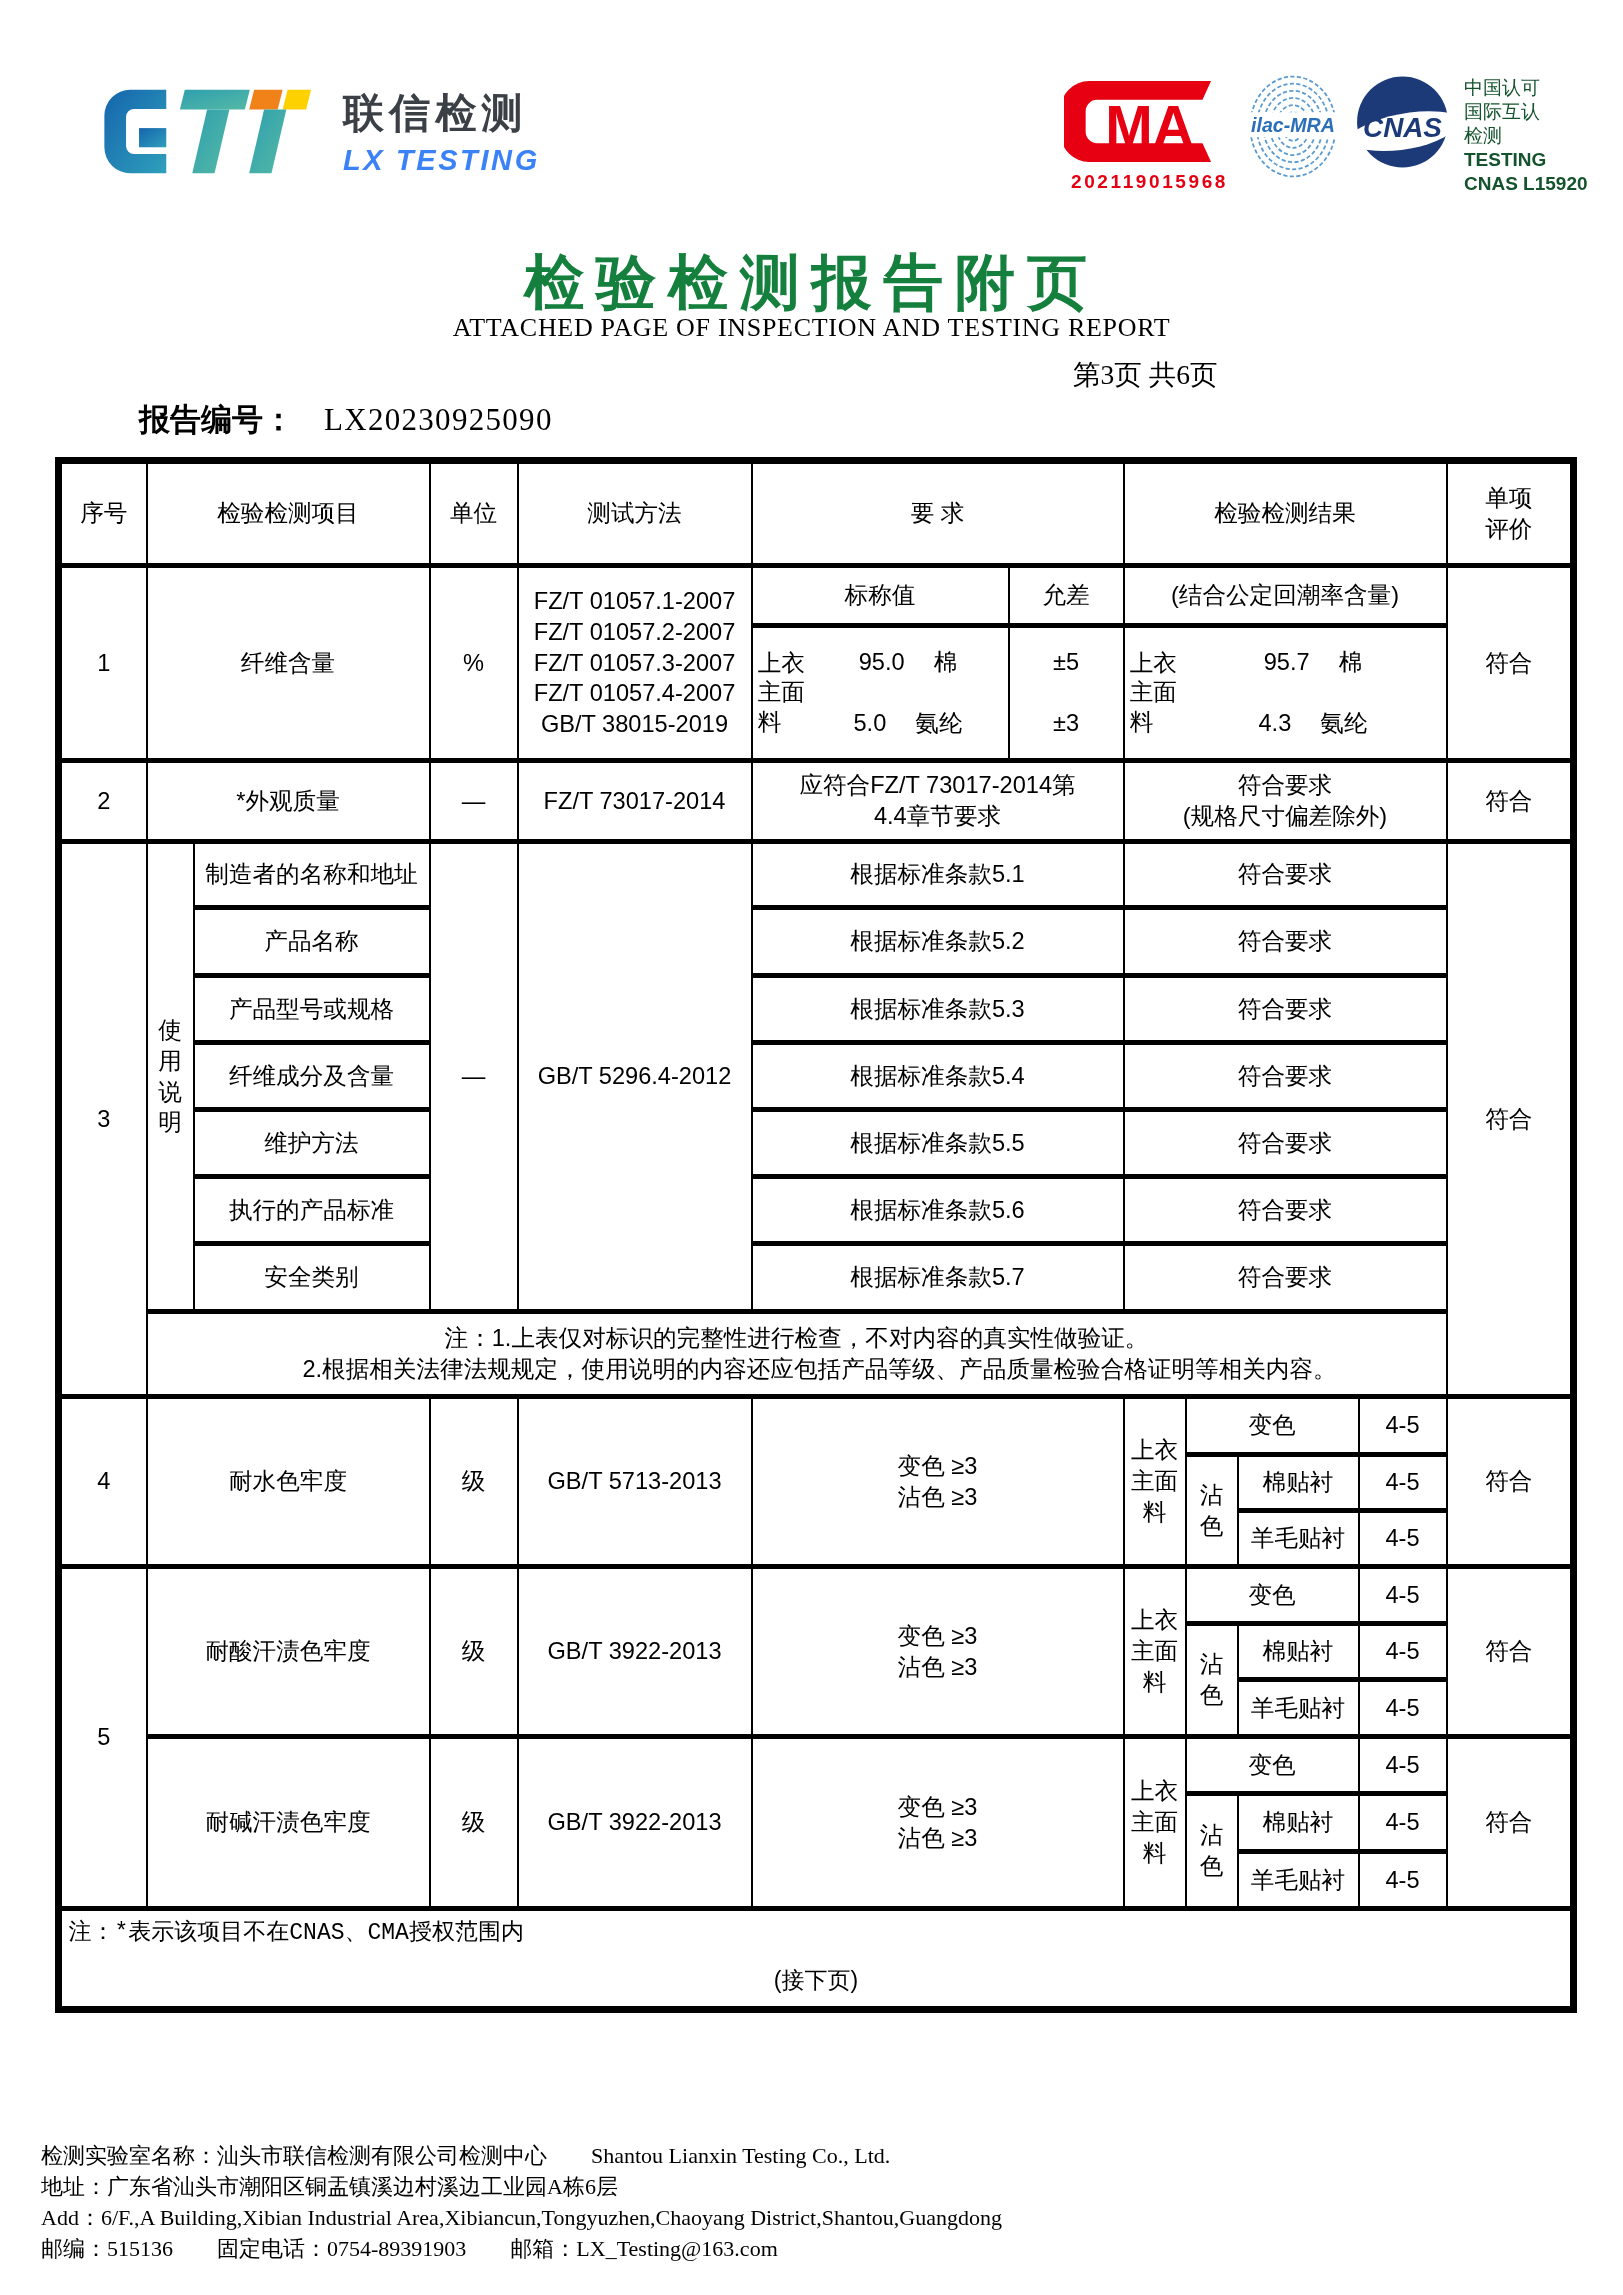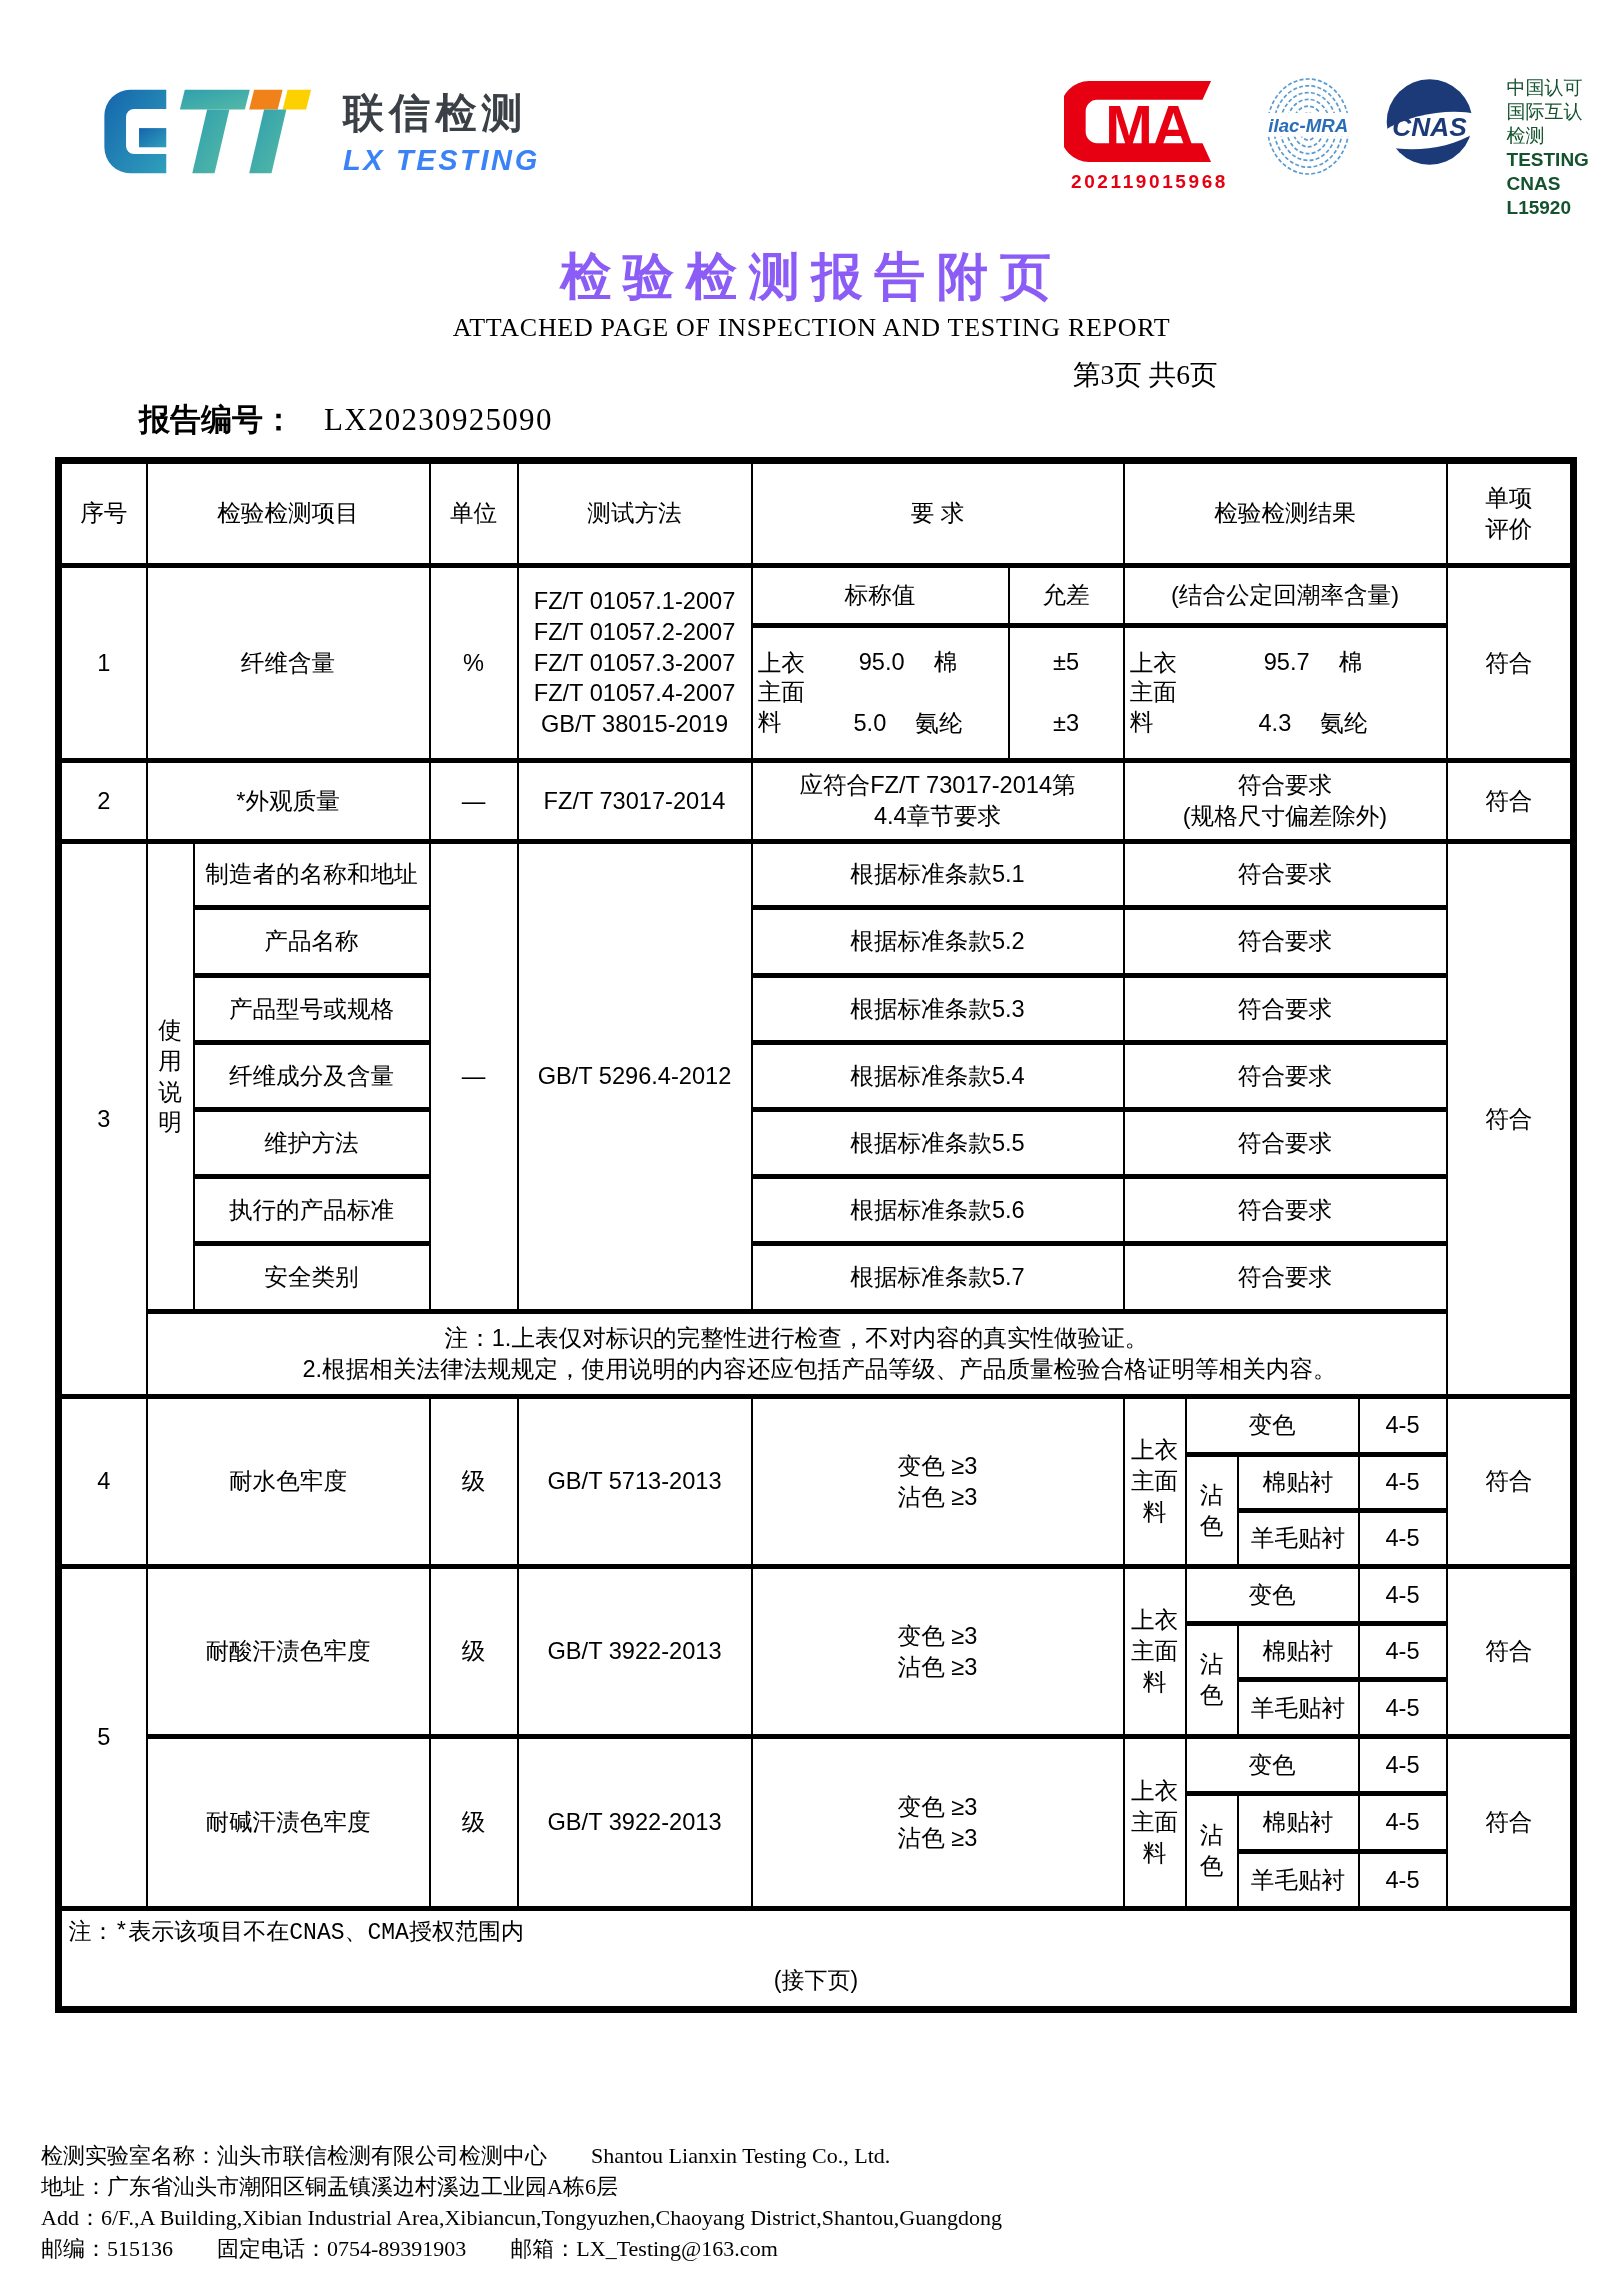--- a/index.html
+++ b/index.html
@@ -4,28 +4,28 @@
 <style>
   * { margin:0; padding:0; box-sizing:border-box; }
   body { background:#888; font-family:"Liberation Serif","DejaVu Serif",serif; }
   .page { position:relative; width:1623px; height:2295px; background:#ffffff; overflow:hidden; }
 
   
   .logo-wrap { position:absolute; left:92px; top:77px; display:flex; align-items:center; gap:22px; }
   .logo-text .cn { font-family:"Liberation Sans","DejaVu Sans",sans-serif; font-weight:bold; font-size:41px; letter-spacing:5.2px; color:#3a4046; }
   .logo-text .en { font-family:"Liberation Sans","DejaVu Sans",sans-serif; font-weight:bold; font-style:italic; font-size:29px; letter-spacing:2.6px; color:#3b82f6; margin-top:2.6px; }
 
-  .marks { position:absolute; left:1064px; top:73px; display:flex; align-items:flex-start; gap:28px; }
+  .marks { position:absolute; left:1064px; top:73px; display:flex; align-items:flex-start; gap:10px; }
   .cma-block { display:flex; flex-direction:column; align-items:center; }
   .cma-number { font-family:"Liberation Sans","DejaVu Sans",sans-serif; color:#e60012; font-size:19px; font-weight:bold; letter-spacing:2.6px; margin-top:1.3px; }
   .acc-text { font-family:"Liberation Sans","DejaVu Sans",sans-serif; font-size:19px; line-height:24px; color:#14532d; margin-top:2.6px; }
   .acc-text .b { font-weight:bold; }
 
   .doc-title { position:absolute; left:0; top:243px; width:100%; text-align:center;
-               font-size:51px; font-weight:bold; letter-spacing:11.8px; color:#8b5cf6;font-family:Liberation Serif, serif; }
+               font-size:60px; font-weight:bold; letter-spacing:11.8px; color:#15803d;font-family:Liberation Serif, serif; }
   .doc-subtitle { position:absolute; left:0; top:313px; width:100%; text-align:center;
                font-size:26px; color:#000; letter-spacing:0.7px; }
   .page-indicator { position:absolute; left:1073px; top:357px; font-size:27.5px; color:#000; }
   .report-no { position:absolute; left:139px; top:399px; font-size:31px; color:#000; }
   .report-no .lbl { font-weight:bold; }
   .report-no .val { margin-left:30px; letter-spacing:1.3px; }
 
   
   table.rt { position:absolute; left:55px; top:457px; width:1515px; table-layout:fixed;
              border-collapse:collapse; border:7.9px solid #000;

